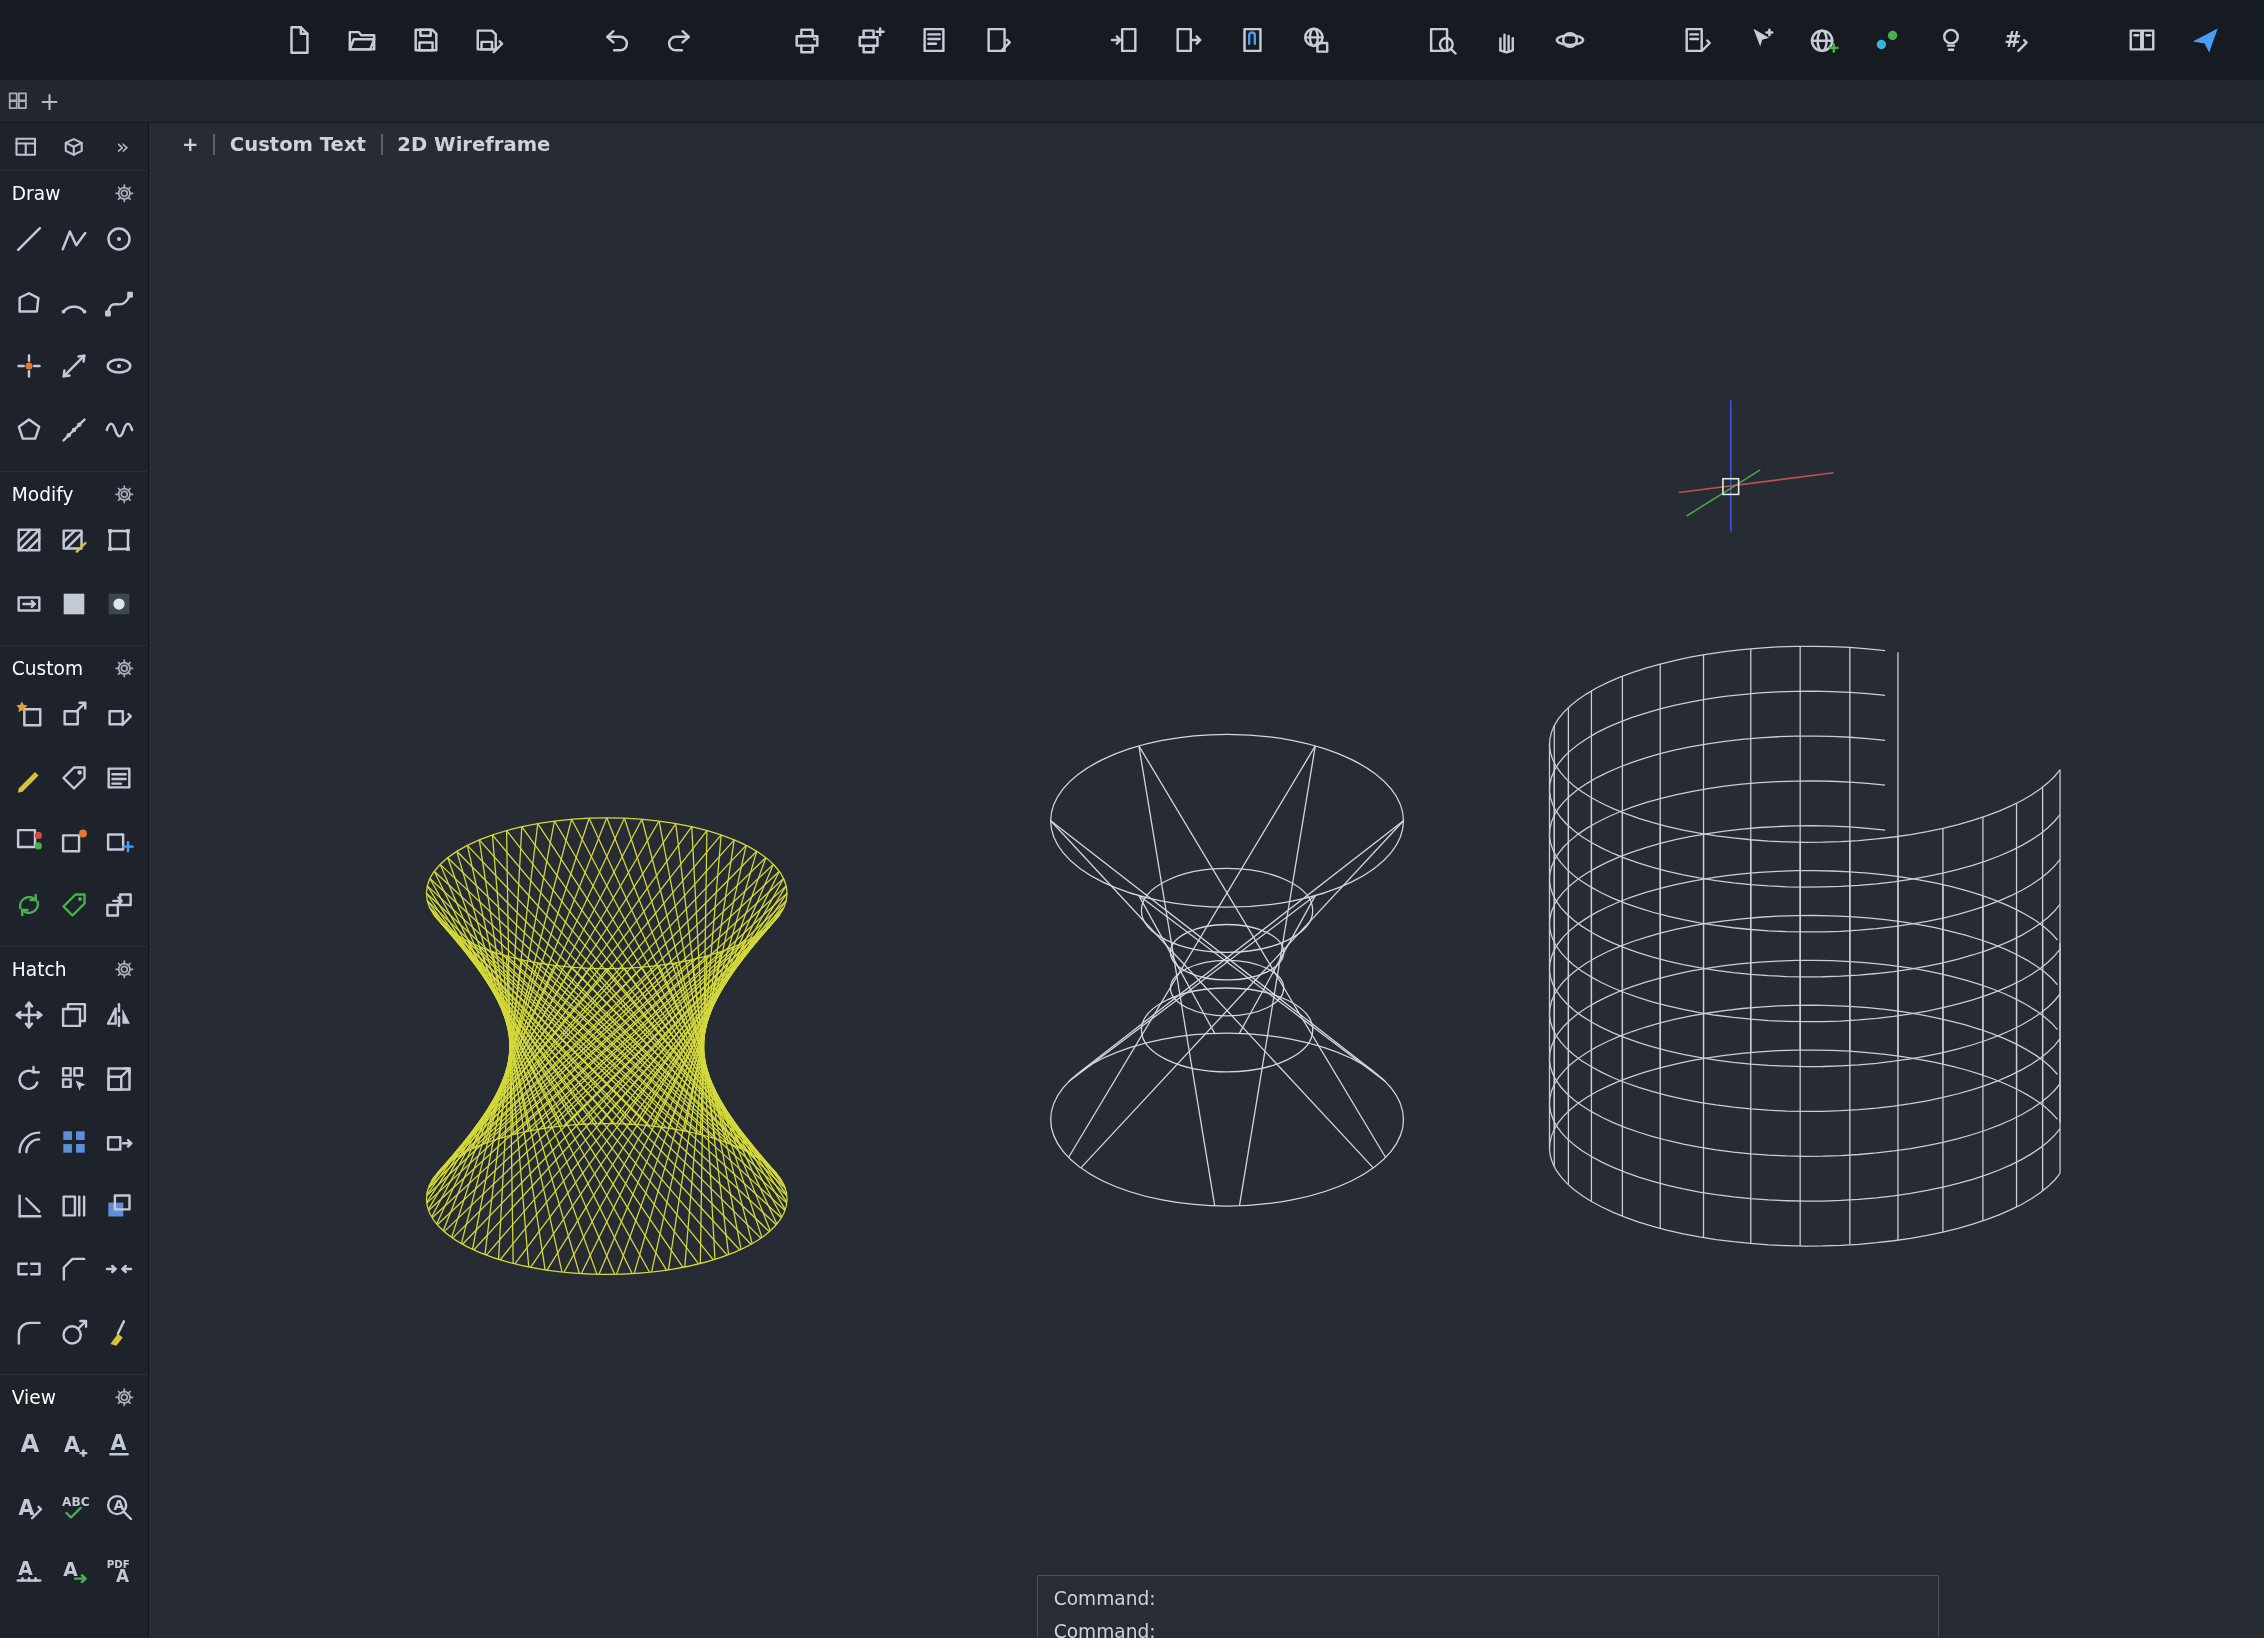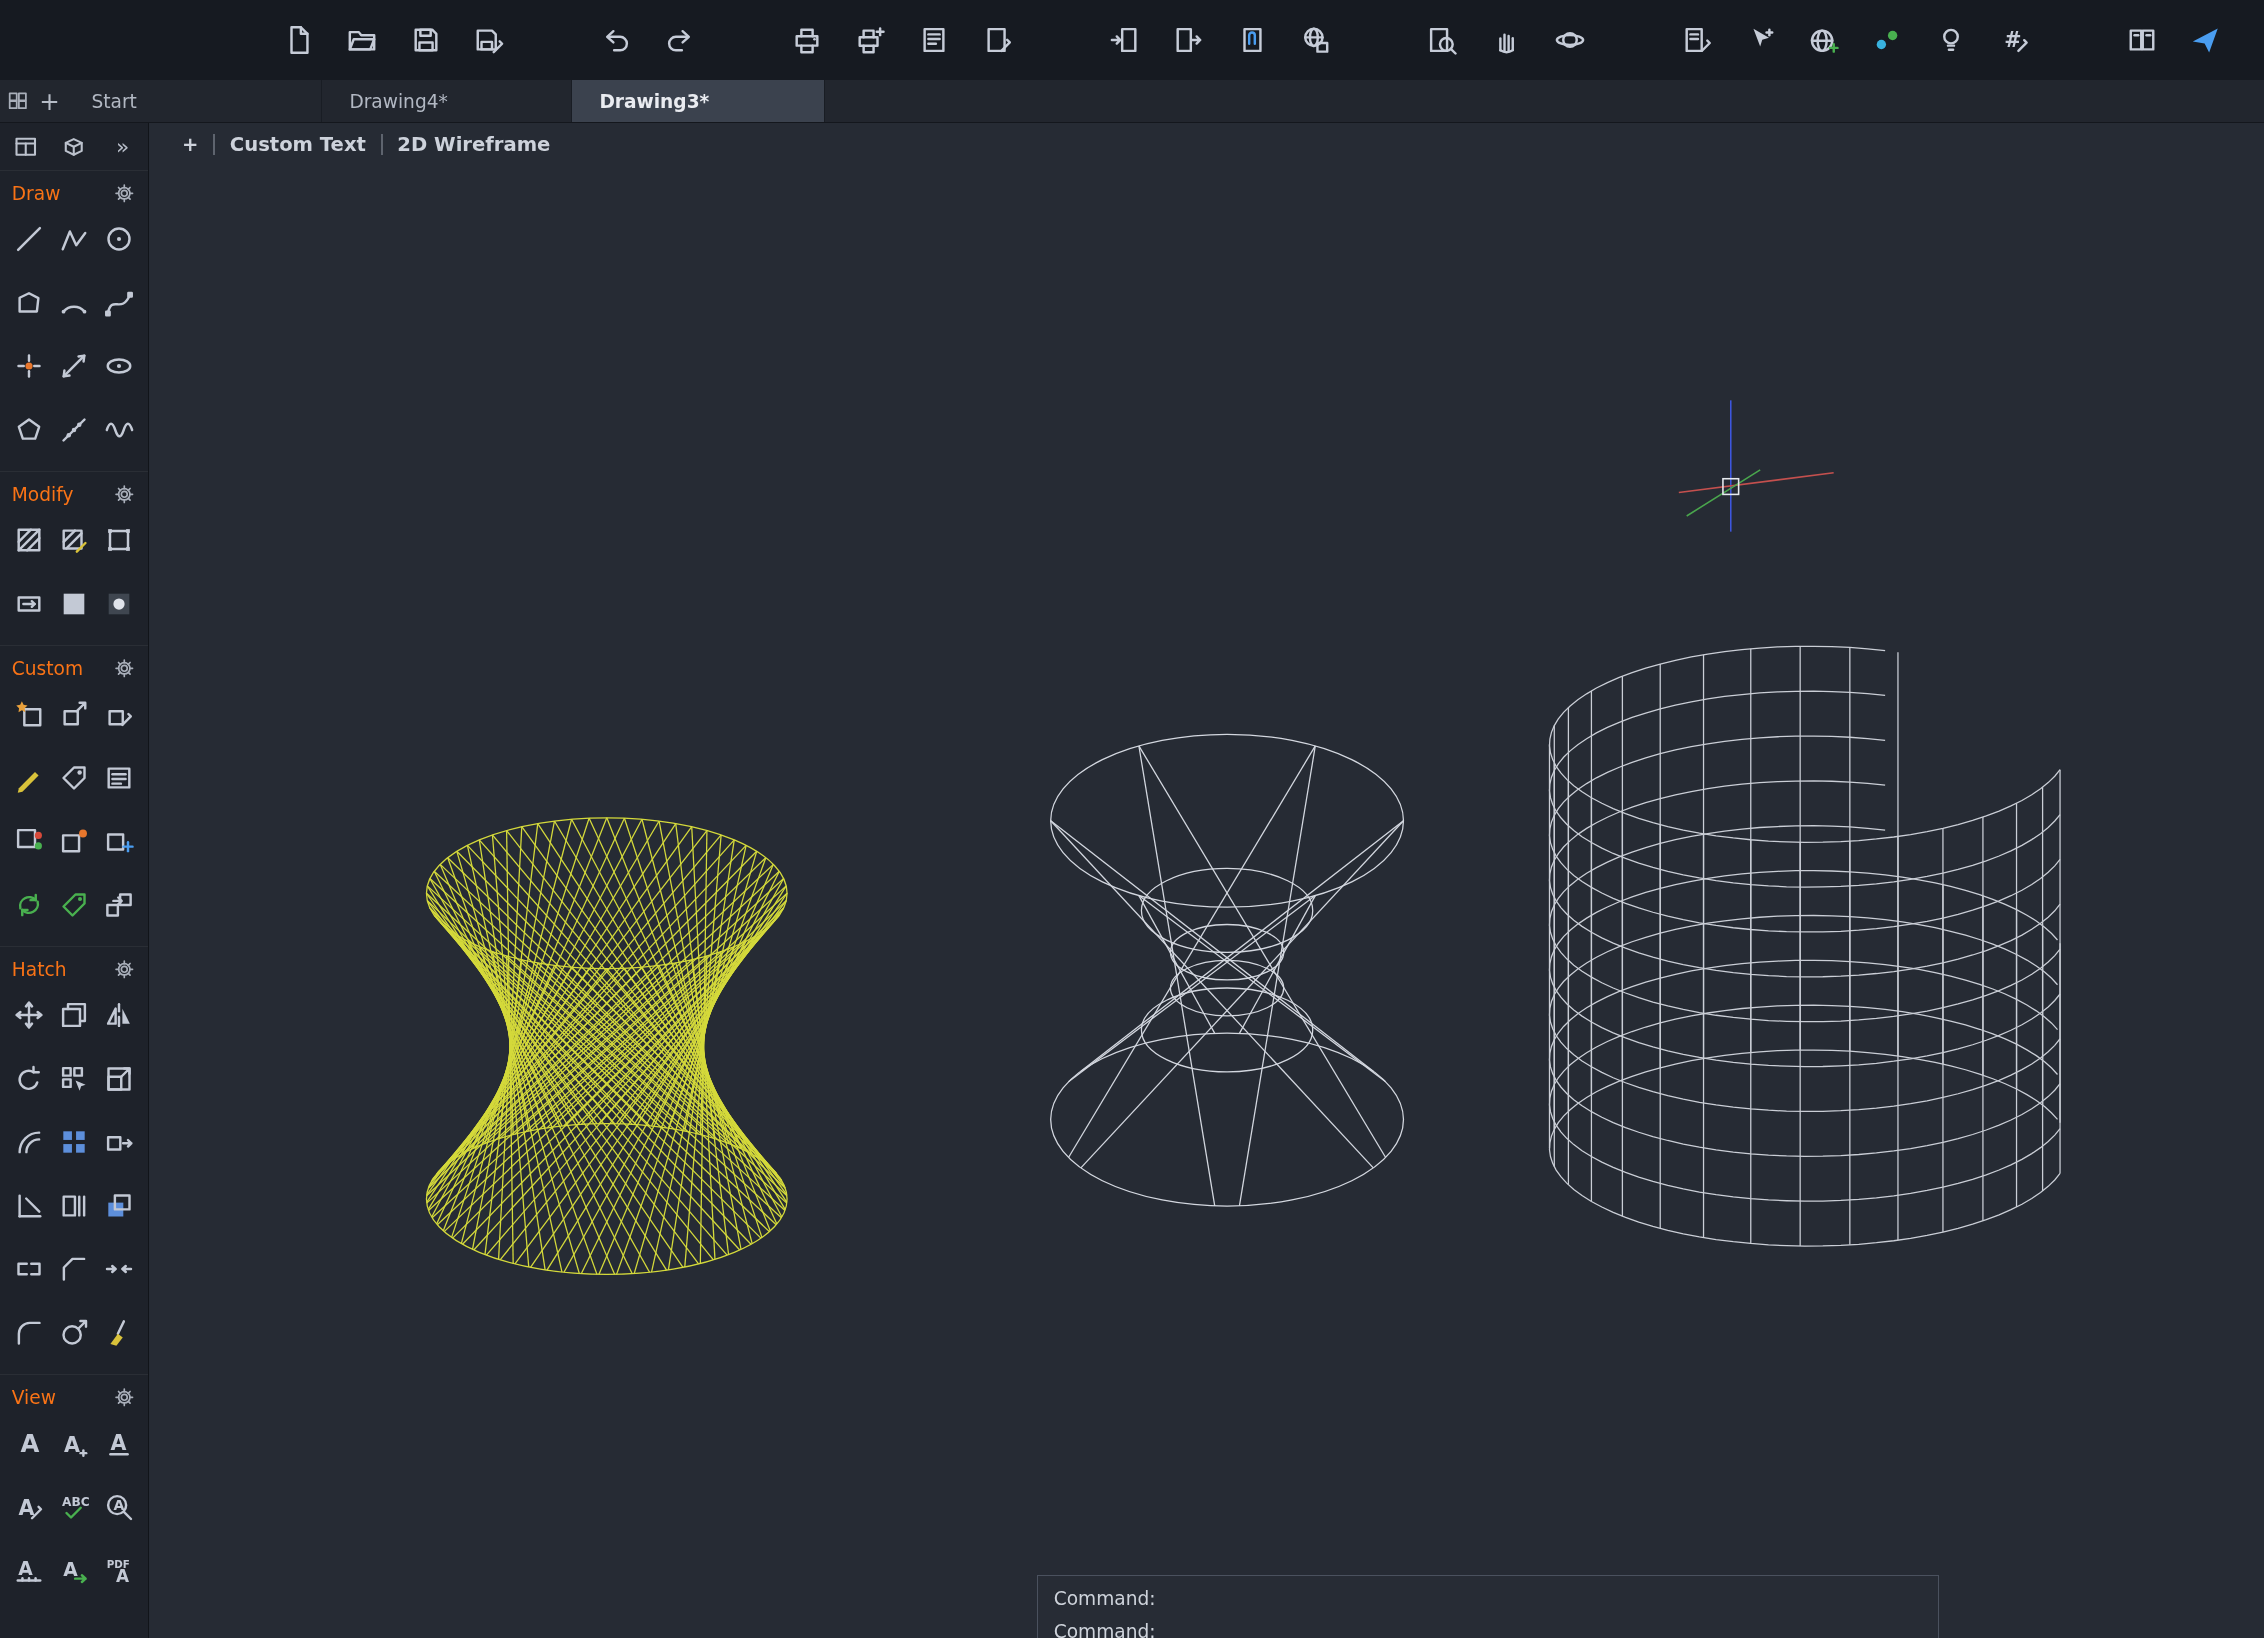--- a/index.html
+++ b/index.html
@@ -21,21 +21,21 @@
   .tab{display:flex;align-items:center;padding-left:27.4px;font-size:18.6px;color:#b2b8c3;border-right:1px solid #191d24;cursor:pointer;white-space:nowrap}
   .tab.active{background:#3b424e;color:#eaecf1;font-weight:600}
 
   
   #palette{position:absolute;left:0;top:123px;width:149px;height:1516px;background:#1e222a;border-right:1px solid #111419;z-index:4;overflow:hidden}
   .pal-head{height:47px;display:flex;align-items:center;justify-content:space-between;padding:0 9.8px;color:#bcc2cd}
   .pal-hbtn{width:31px;height:31px;display:flex;align-items:center;justify-content:center;cursor:pointer}
   .pal-hbtn svg{width:25.5px;height:25.5px}
   .chev{font-size:21.6px;color:#b6bcc7}
   .pal-sec{border-top:1px solid rgba(255,255,255,.055);padding-bottom:5.9px}
-  .pal-title{height:45px;display:flex;align-items:center;justify-content:space-between;padding:0 11.8px;font-size:18.6px;color:#f97316}
+  .pal-title{height:45px;display:flex;align-items:center;justify-content:space-between;padding:0 11.8px;font-size:18.6px;color:#ffffff}
   .gear{width:23.5px;height:23.5px;display:flex;align-items:center;justify-content:center;color:#a9afba;cursor:pointer}
   .gear svg{width:20.6px;height:20.6px}
   .pal-grid{display:grid;grid-template-columns:repeat(3,1fr);row-gap:24.5px;justify-items:center;padding:3.9px 5.9px 15.7px;color:#c3c9d5}
   .pal-item{width:39px;height:39px;display:flex;align-items:center;justify-content:center;cursor:pointer}
   .pal-item svg{width:30px;height:30px}
 
   
   #canvas{position:absolute;left:149px;top:123px;width:2115px;height:1516px;background:#262b34}
   #scene{position:absolute;left:0;top:0;width:2115px;height:1516px}
   #vpctl{position:absolute;left:33px;top:9.8px;display:flex;align-items:center;gap:14.7px;font-size:19.6px;font-weight:600;color:#cdd2db;z-index:5}
@@ -243,25 +243,20 @@
   <div id="tabbar">
     <span id="tabgrid">
         <svg viewBox="0 0 16 16" fill="none" stroke-linecap="round" stroke-linejoin="round">
           <rect x="2" y="2.5" width="5.2" height="5.2" stroke="currentColor" stroke-width="1.3"></rect>
           <rect x="8.8" y="2.5" width="5.2" height="5.2" stroke="currentColor" stroke-width="1.3"></rect>
           <rect x="2" y="8.3" width="5.2" height="5.2" stroke="currentColor" stroke-width="1.3"></rect>
           <rect x="8.8" y="8.3" width="5.2" height="5.2" stroke="currentColor" stroke-width="1.3"></rect>
         </svg>
       </span>
     <span id="tabplus">+</span>
-    <div id="tabs">
-        <div class="tab" style="width: 258px;">Start</div>
-        <div class="tab" style="width: 250px;">Drawing4*</div>
-        <div class="tab active" style="width: 253px;">Drawing3*</div>
-      </div>
   </div>
 
   <div id="palette">
       <div class="pal-head">
         <div class="pal-hbtn">
           <svg viewBox="0 0 16 16" fill="none" stroke-linecap="round" stroke-linejoin="round">
             <rect x="2.2" y="3" width="11.6" height="10" stroke="currentColor" stroke-width="1.3"></rect>
             <line x1="2.2" y1="6" x2="13.8" y2="6" stroke="currentColor" stroke-width="1.3"></line>
             <line x1="8" y1="6" x2="8" y2="13" stroke="currentColor" stroke-width="1.3"></line>
           </svg>

